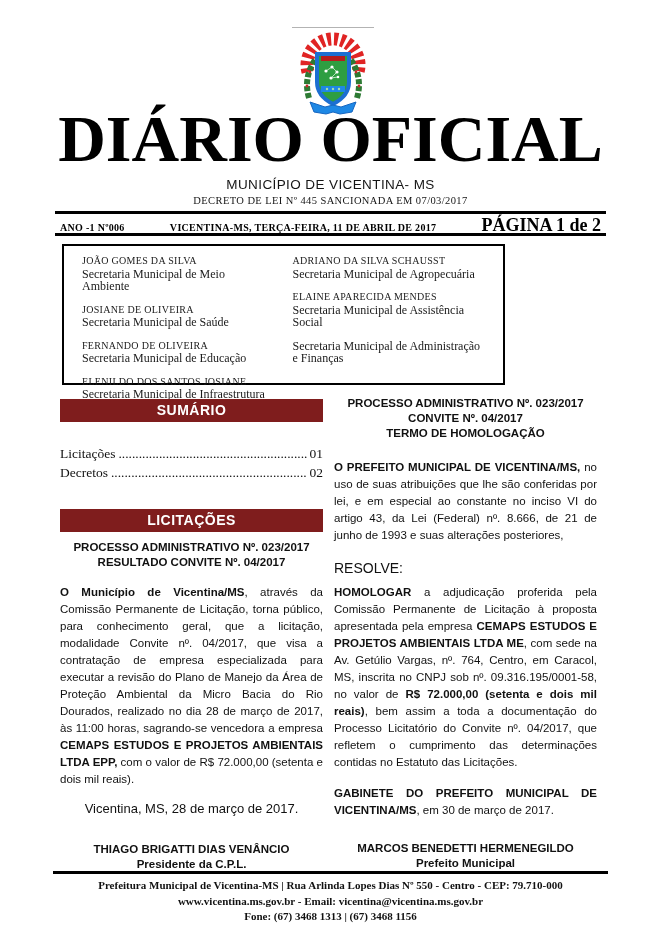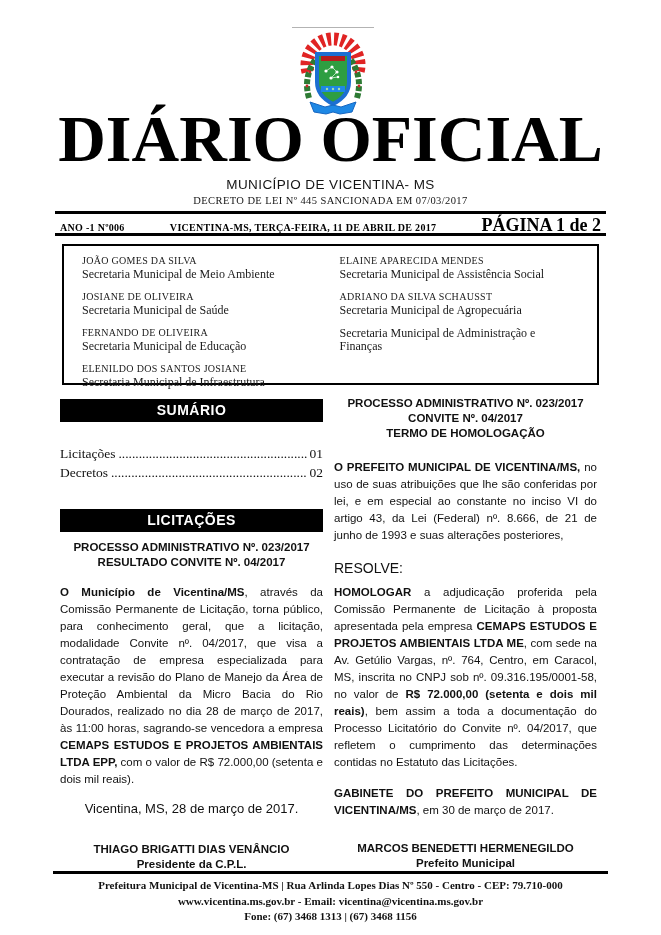--- a/index.html
+++ b/index.html
@@ -35,36 +35,36 @@
   .rule-bottom{top:233px;}
   .info-row{
     position:absolute;left:60px;top:215px;width:541px;height:17px;
     display:flex;align-items:baseline;
   }
   .info-edition{font-weight:bold;font-size:10px;letter-spacing:.3px;white-space:nowrap;}
   .info-date{flex:1;text-align:center;font-weight:bold;font-size:10px;letter-spacing:.3px;white-space:nowrap;}
   .info-page{font-weight:bold;font-size:18px;white-space:nowrap;}
   
   .officials-box{
-    position:absolute;left:62px;top:244px;width:537px;height:141px;
+    position:absolute;left:62px;top:244px;width:443px;height:141px;
     box-sizing:border-box;border:2px solid #000;
     padding:9px 18px 0 18px;
     display:grid;grid-template-columns:1fr 1fr;column-gap:18px;
   }
   .official{margin-bottom:11px;}
   .official-name{font-size:10px;line-height:12.5px;letter-spacing:.3px;color:#1a1a1a;}
   .official-role{font-size:12px;line-height:12.5px;color:#1a1a1a;}
   
   .columns{
     position:absolute;left:60px;top:396px;width:538px;
     display:flex;gap:11px;
   }
   .col{width:263px;}
   .section-bar{
-    background:#000000;color:#fff;text-align:center;
+    background:#7f1d1d;color:#fff;text-align:center;
     font-family:"Liberation Sans", sans-serif;font-weight:bold;font-size:14px;
     letter-spacing:.5px;padding:3px 0 4px 0;
   }
   .bar-sumario{margin-top:3px;}
   .bar-licitacoes{margin-top:27px;}
   .toc{margin-top:22px;font-size:13.5px;line-height:19px;color:#111;}
   .toc-row{display:flex;align-items:baseline;}
   .toc-dots{flex:1;overflow:hidden;white-space:nowrap;margin:0 3px;}
   .toc-dots::after{content:"..................................................................................................";}
   .col-heading{
@@ -162,26 +162,26 @@
         <div class="official-name">FERNANDO DE OLIVEIRA</div>
         <div class="official-role">Secretaria Municipal de Educação</div>
       </div>
       <div class="official">
         <div class="official-name">ELENILDO DOS SANTOS JOSIANE</div>
         <div class="official-role">Secretaria Municipal de Infraestrutura</div>
       </div>
     </div>
     <div>
       <div class="official">
+        <div class="official-name">ADRIANO DA SILVA SCHAUSST</div>
+        <div class="official-role">Secretaria Municipal de Agropecuária</div>
+      </div>
+      <div class="official">
         <div class="official-name">ELAINE APARECIDA MENDES</div>
         <div class="official-role">Secretaria Municipal de Assistência Social</div>
-      </div>
-      <div class="official">
-        <div class="official-name">ADRIANO DA SILVA SCHAUSST</div>
-        <div class="official-role">Secretaria Municipal de Agropecuária</div>
       </div>
       <div class="official">
         <div class="official-name"></div>
         <div class="official-role">Secretaria Municipal de Administração e Finanças</div>
       </div>
     </div>
   </div>
 
   <div class="columns">
 

